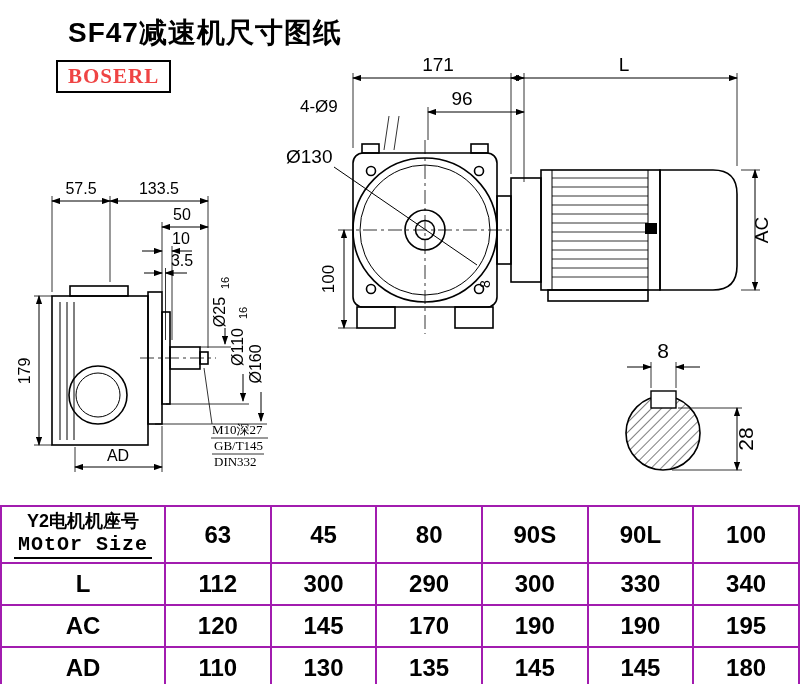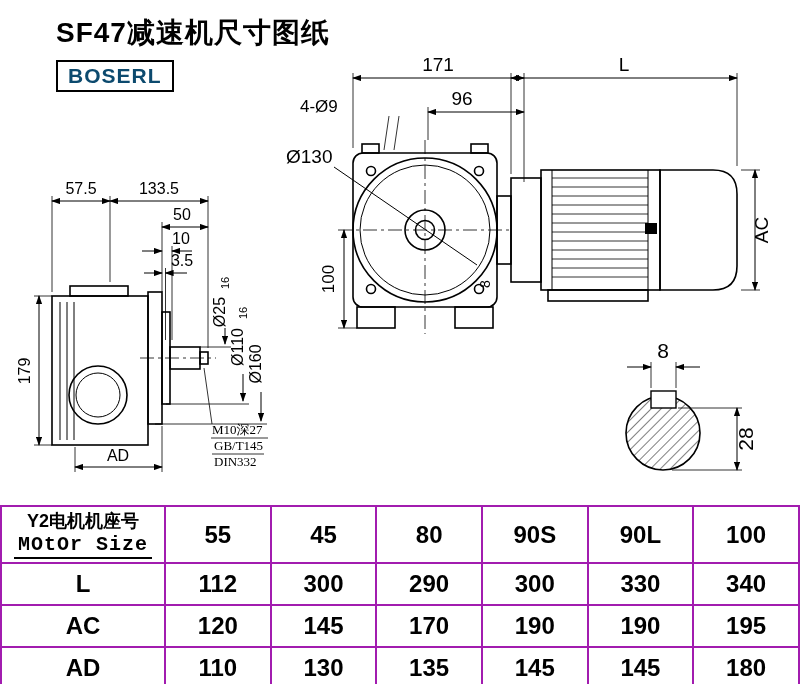--- a/index.html
+++ b/index.html
@@ -1,21 +1,21 @@
 <!DOCTYPE html>
 <html><head>
 <meta charset="utf-8">
 <style>
   html,body{margin:0;padding:0;background:#fff;}
   .page{position:relative;width:800px;height:684px;background:#fff;color:#000;
         font-family:"Liberation Sans",sans-serif;overflow:hidden;}
-  .title{position:absolute;left:56px;top:14px;margin:0;font-size:28px;font-weight:bold;
+  .title{position:absolute;left:68px;top:14px;margin:0;font-size:28px;font-weight:bold;
          letter-spacing:1px;font-family:"Liberation Sans",sans-serif;}
-  .logo{position:absolute;left:56px;top:60px;border:2px solid #000;color:#0c4a6e;
-        font-family:Liberation Sans, sans-serif;font-weight:bold;font-size:21px;
+  .logo{position:absolute;left:56px;top:60px;border:2px solid #000;color:#ef4444;
+        font-family:Liberation Serif, serif;font-weight:bold;font-size:21px;
         padding:2px 10px;letter-spacing:1px;background:#fff;}
   .drawing{position:absolute;left:0;top:0;}
   svg text{fill:#000;font-family:"Liberation Sans",sans-serif;}
   .tx10{font-size:11px}.tx14{font-size:14px}.tx16{font-size:16px}
   .tx17{font-size:17px}.tx19{font-size:19px}.tx20{font-size:21px}
   .ser13{font-size:13px;font-family:"Liberation Serif",serif;}
   .o{fill:none;stroke:#000;stroke-width:1.6;}
   .t{fill:none;stroke:#000;stroke-width:1;}
   .ext{stroke:#000;stroke-width:0.8;}
   .dim,.dimE{stroke:#000;stroke-width:1;fill:none;}
@@ -245,21 +245,21 @@
         <col>
         <col>
         <col>
     </colgroup>
     <tbody>
       <tr class="r-head">
         <td>
           <div class="hd1">Y2电机机座号</div>
           <div class="hd2"><span>MOtOr Size</span></div>
         </td>
-        <td>55</td>
+        <td>63</td>
         <td>45</td>
         <td>80</td>
         <td>90S</td>
         <td>90L</td>
         <td>100</td>
       </tr>
       <tr class="r-data">
         <td>L</td>
         <td>112</td>
         <td>300</td>

